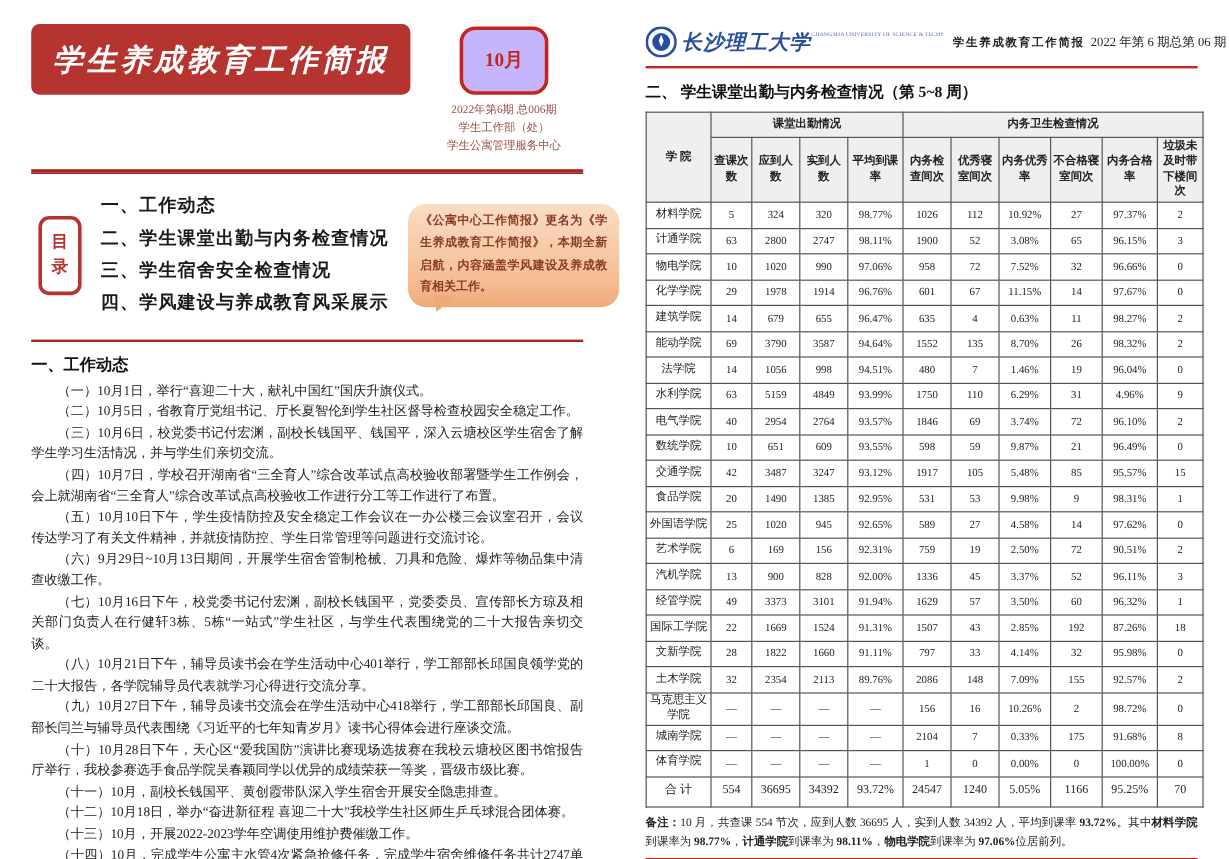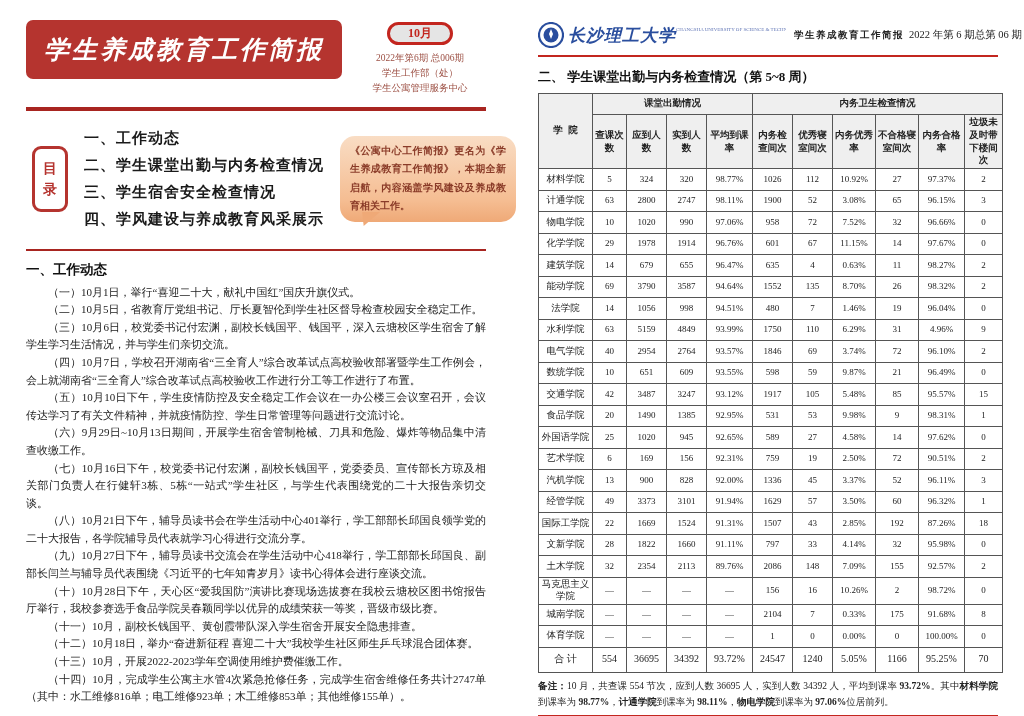--- a/index.html
+++ b/index.html
@@ -4,21 +4,21 @@
 <style>
   html,body{margin:0;padding:0;}
   body{width:1024px;height:716px;background:#ffffff;font-family:"Liberation Serif","DejaVu Serif",serif;overflow:hidden;}
   .sheet{display:flex;width:1024px;height:716px;}
   .page{width:512px;height:716px;box-sizing:border-box;padding:20px 26px 18px 26px;display:flex;flex-direction:column;position:relative;}
 
   
   .masthead{display:flex;gap:12px;align-items:flex-start;}
   .title-box{background:#b5342f;color:#ffffff;border-radius:7px;padding:13px 10px;font-size:25px;font-weight:bold;letter-spacing:3px;width:316px;text-align:center;box-sizing:border-box;font-style:italic;}
   .mast-right{flex:1;text-align:center;padding-top:2px;}
-  .month-badge{display:inline-block;border:3px solid #c3261f;color:#c3261f;border-radius:13px;padding:0 18px;font-size:12px;font-weight:bold;margin-bottom:6px;background:#e5e5e5;}
+  .month-badge{display:inline-block;border:3px solid #c3261f;color:#c3261f;border-radius:13px;padding:15px 18px;font-size:16px;font-weight:bold;margin-bottom:6px;background:#c4b5fd;}
   .issue-lines{font-size:9.5px;color:#9c4f43;line-height:1.6;}
   .double-rule{border-top:3px solid #a82520;border-bottom:1px solid #a82520;height:3px;margin:10px 0 10px 0;}
   .toc-row{display:flex;gap:16px;align-items:center;margin:4px 0 2px 0;}
   .toc-badge{border:3px solid #b5342f;color:#b5342f;border-radius:9px;width:20px;padding:9px 5px;text-align:center;font-weight:bold;font-size:14px;line-height:1.5;word-break:break-all;flex:0 0 auto;margin-left:6px;background:#fff;}
   .toc-list{flex:1;font-size:15px;font-weight:bold;line-height:1.8;color:#1a1a1a;letter-spacing:1px;}
   .toc-item{white-space:nowrap;}
   .bubble{width:176px;flex:0 0 auto;background:linear-gradient(180deg,#f9ddc4 0%,#f5bd92 75%,#efa977 100%);border-radius:15px;padding:6px 10px;font-size:10px;font-weight:bold;color:#8a3b28;line-height:1.85;position:relative;box-sizing:border-box;text-align:justify;}
   .bubble-tail{position:absolute;left:16px;bottom:-13px;width:0;height:0;border:9px solid transparent;border-top:14px solid #efa977;transform:skew(-28deg);}
   .thin-rule{border-top:2px solid #a82520;margin:14px 0 6px 0;}
   .section-title{font-size:13.5px;font-weight:bold;margin:4px 0 5px 0;color:#111;}
@@ -33,21 +33,21 @@
   .uni-name{font-size:17px;font-weight:bold;font-style:italic;color:#2a4e9e;letter-spacing:1px;white-space:nowrap;}
   .uni-en{font-size:5px;color:#5f74b5;white-space:nowrap;overflow:hidden;max-width:110px;}
   .bulletin{font-size:9.5px;font-weight:bold;color:#222;letter-spacing:1.5px;margin-left:3px;white-space:nowrap;}
   .r-issue{margin-left:auto;font-size:10.5px;color:#222;white-space:nowrap;}
   .r-badge{border:3px solid #c3261f;color:#c3261f;border-radius:15px;padding:3px 11px;font-size:13px;font-weight:bold;margin-left:7px;white-space:nowrap;background:#fff;}
   .r-rule{border-top:2.5px solid #c3261f;margin:5px 0 9px 0;}
   .r-section{font-size:13px;font-weight:bold;margin:2px 0 7px 0;color:#111;}
   table.att{width:100%;border-collapse:collapse;table-layout:fixed;}
   .att th,.att td{border:1px solid #555;text-align:center;vertical-align:middle;padding:1px 1px;font-size:9px;color:#222;word-break:break-all;}
   .att thead th{background:#efefef;font-weight:bold;font-size:9.5px;line-height:1.35;}
-  .att thead tr.grp th{height:18px;font-family:Liberation Mono, monospace;}
+  .att thead tr.grp th{height:18px;}
   .att tbody td{height:18.5px;line-height:1.25;}
   .att td.college{font-size:9.5px;}
   .att tr.total td{font-weight:normal;font-size:10px;height:22px;}
   .note{font-size:9.5px;line-height:1.75;margin-top:5px;color:#222;text-align:justify;}
   .note .b{font-weight:bold;}
 </style>
 </head>
 <body>
 
 <div class="sheet">

